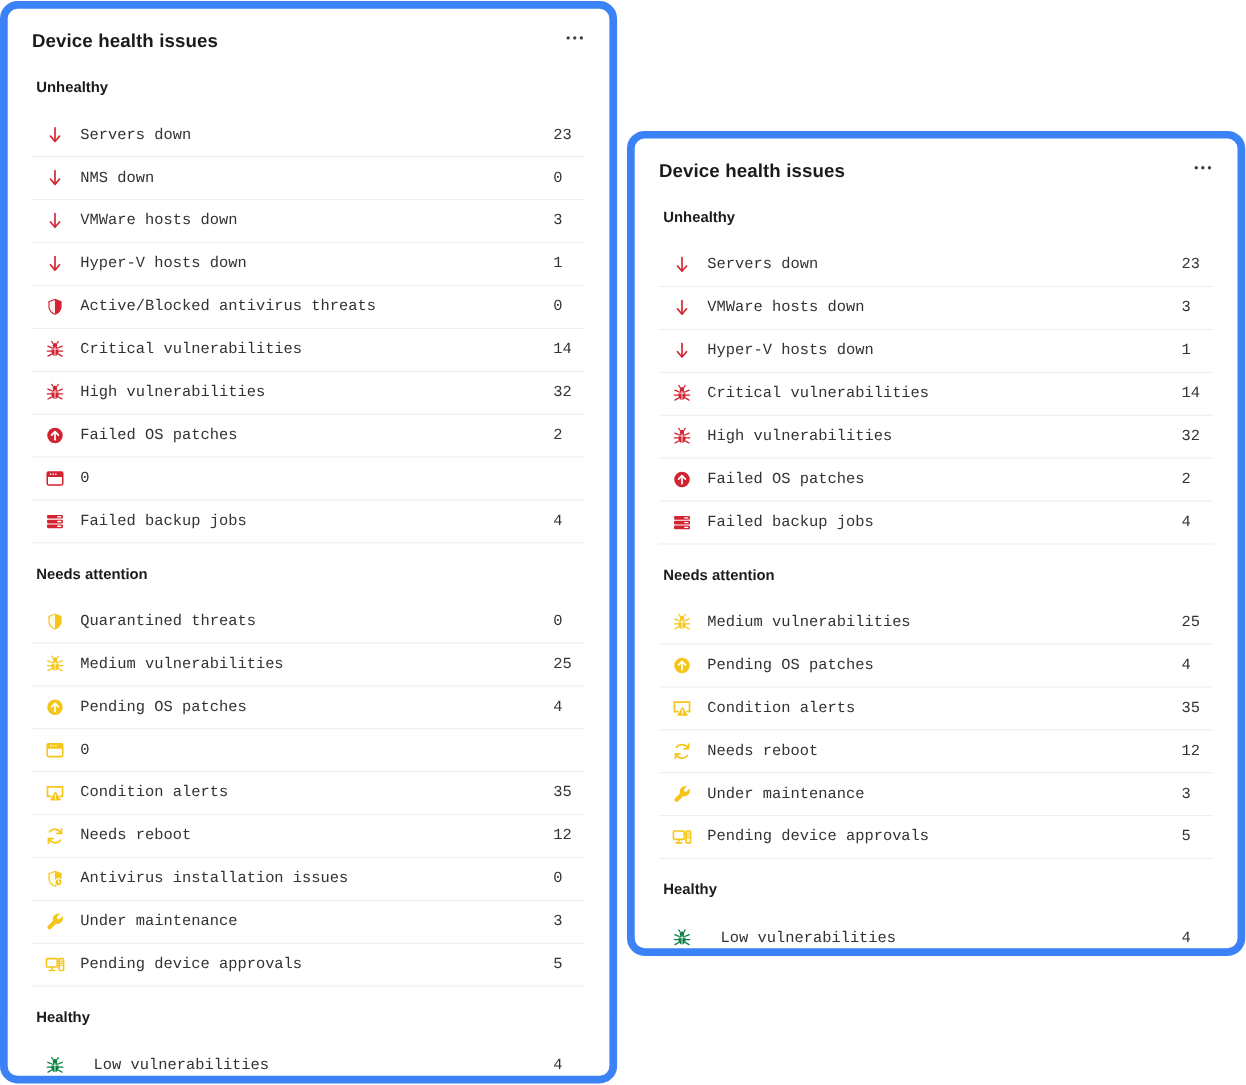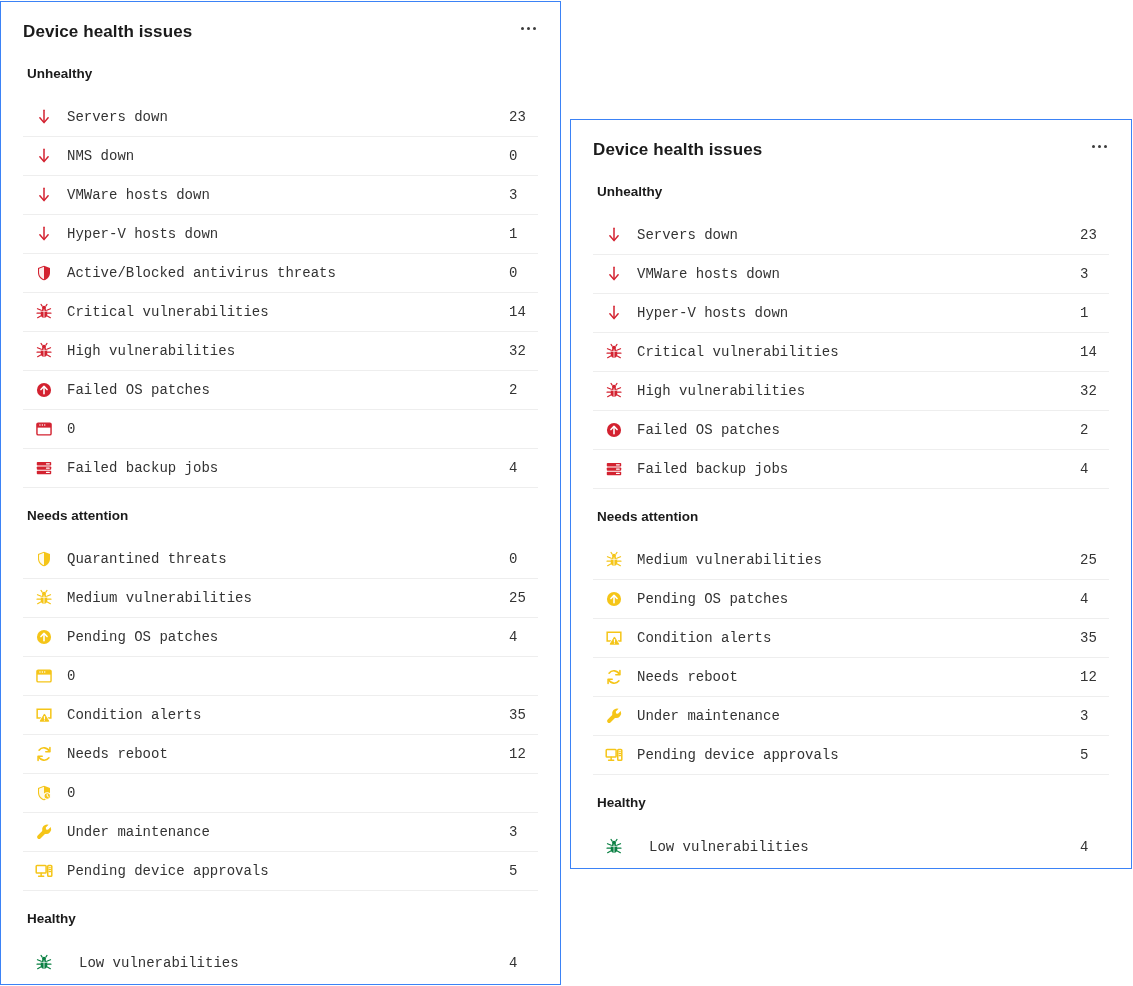--- a/index.html
+++ b/index.html
@@ -15,22 +15,22 @@
     position: relative;
     width: 1133px;
     height: 986px;
     overflow: hidden;
     background: #ffffff;
   }
 
   .card {
     position: absolute;
     background: #ffffff;
-    border: 1px solid #3b82f6;
-    border-radius: 0;
+    border: 7px solid #3b82f6;
+    border-radius: 16px;
     box-sizing: border-box;
   }
   .card-left {
     left: 0px;
     top: 1px;
     width: 561px;
     height: 984px;
   }
   .card-right {
     left: 570px;
@@ -337,20 +337,21 @@
           </div>
           <div class="row">
             <span class="row-icon">
               <svg width="18" height="18" viewBox="0 0 24 24" aria-hidden="true" focusable="false">
                 <path d="M12 2.2 L20 5.2 V11.6 C20 16.4 16.6 20.3 12 21.8 C7.4 20.3 4 16.4 4 11.6 V5.2 Z" fill="#f5c518"></path>
                 <path d="M12 3.6 V20.3 C8.3 18.9 5.4 15.6 5.4 11.6 V6.2 Z" fill="#ffffff" opacity="0.9"></path>
                 <circle cx="16.3" cy="16.0" r="4.3" fill="#f5c518" stroke="#ffffff" stroke-width="1.4"></circle>
                 <path d="M16.3 13.9 V16.1 L17.9 17.1" stroke="#ffffff" stroke-width="1.3" stroke-linecap="round" fill="none"></path>
               </svg>
             </span>
+            <span class="row-label">Antivirus installation issues</span>
             <span class="row-value">0</span>
           </div>
           <div class="row">
             <span class="row-icon">
               <svg width="18" height="18" viewBox="0 0 24 24" aria-hidden="true" focusable="false">
                 <path d="M20.3 3.6 L16.6 7.3 L14.0 7.0 L13.7 4.4 L17.4 0.7 A6.8 6.8 0 0 0 8.9 9.2 L2.9 15.2 A2.6 2.6 0 1 0 6.6 18.9 L12.6 12.9 A6.8 6.8 0 0 0 20.3 3.6 Z" fill="#f5c518" transform="translate(0.7,1.6)"></path>
               </svg>
             </span>
             <span class="row-label">Under maintenance</span>
             <span class="row-value">3</span>

